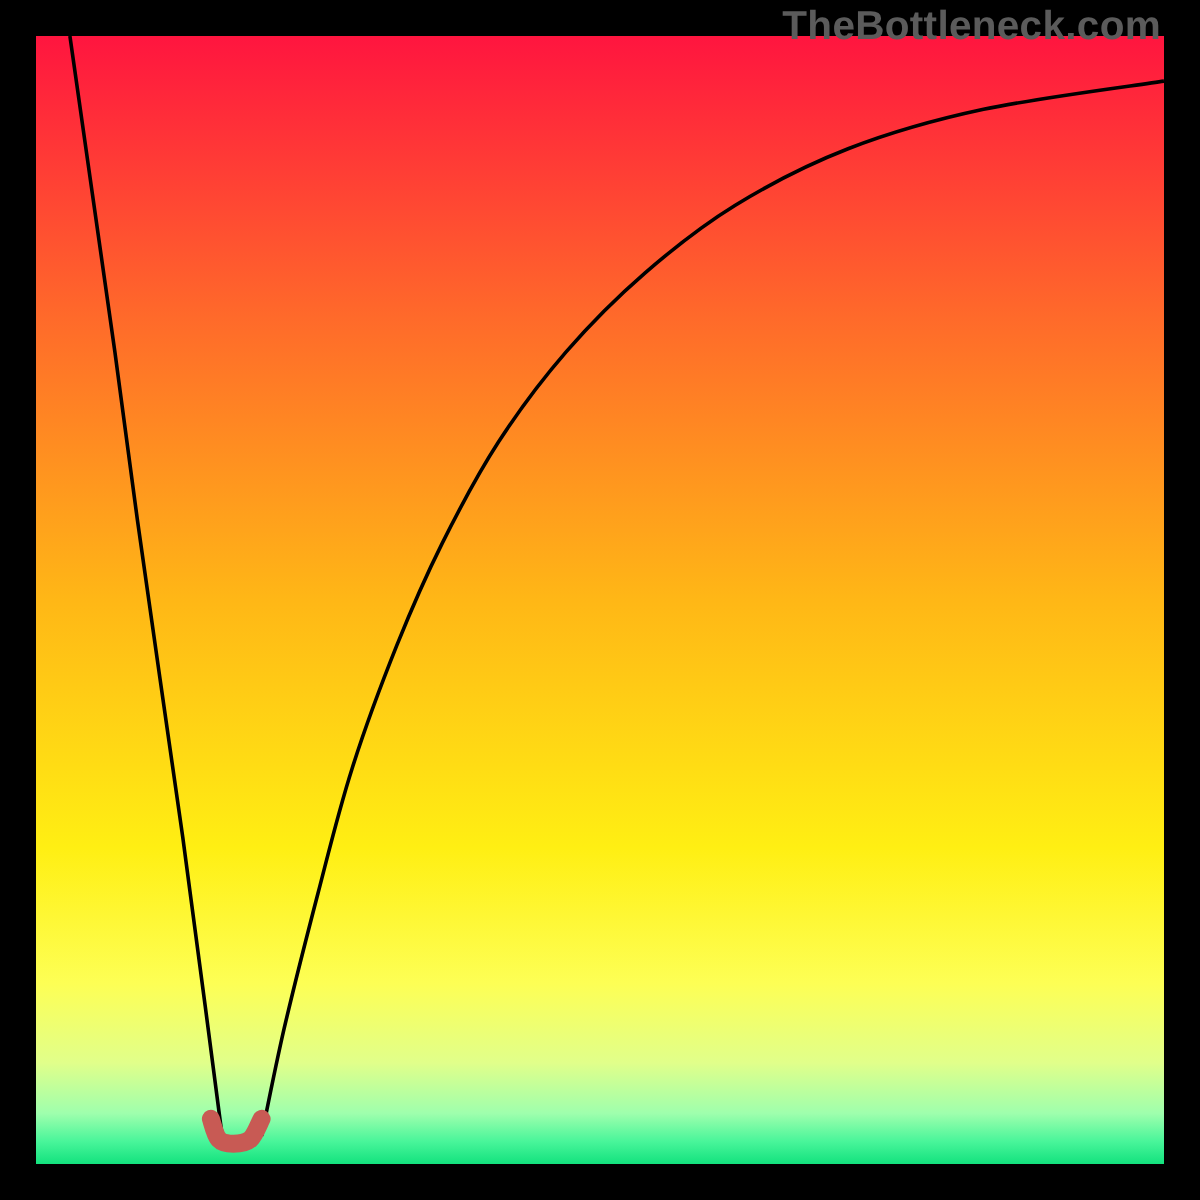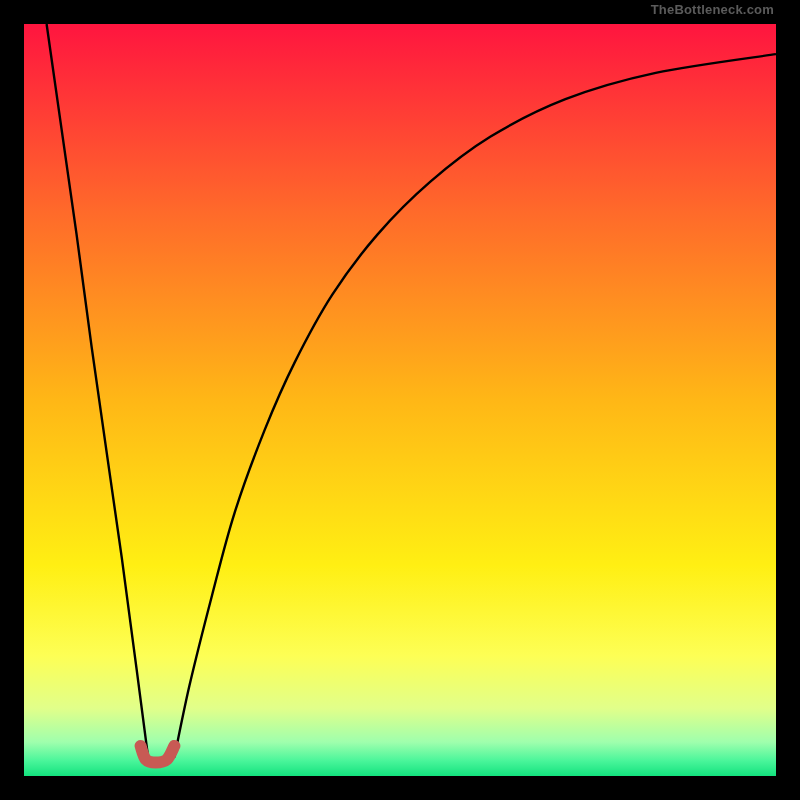--- a/index.html
+++ b/index.html
@@ -23,21 +23,21 @@
     left: 0;
     top: 0;
     width: 752px;
     height: 752px;
   }
   .watermark {
     position: absolute;
     top: 2px;
     right: 26px;
     font-family: Arial, Helvetica, sans-serif;
-    font-size: 13px;
+    font-size: 27px;
     font-weight: 600;
     color: #5b5b5b;
     letter-spacing: 0.2px;
     user-select: none;
   }
 </style>
 </head>
 <body>
 
 <div class="frame">

